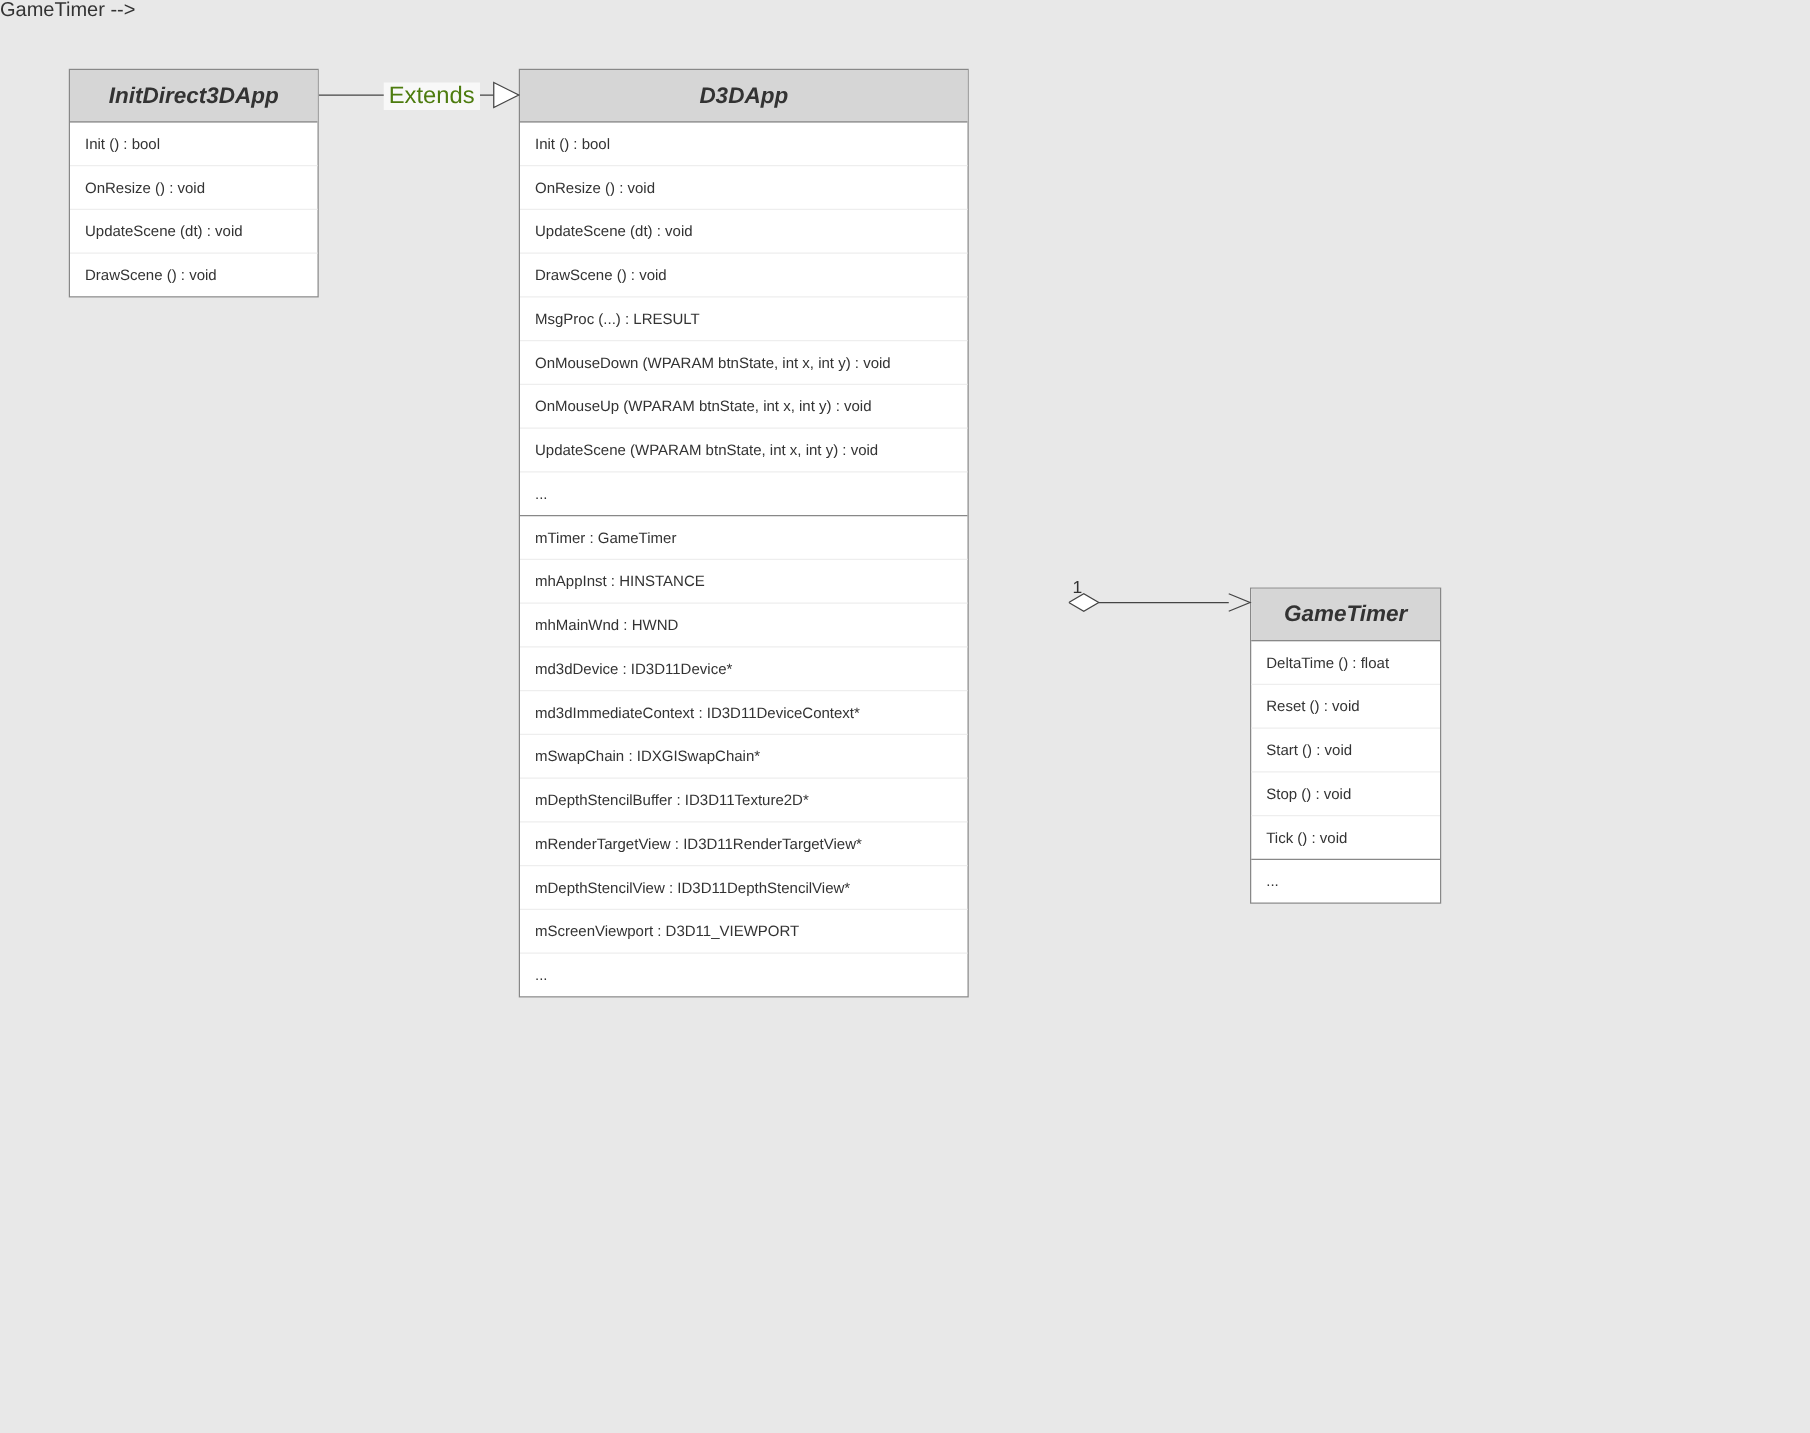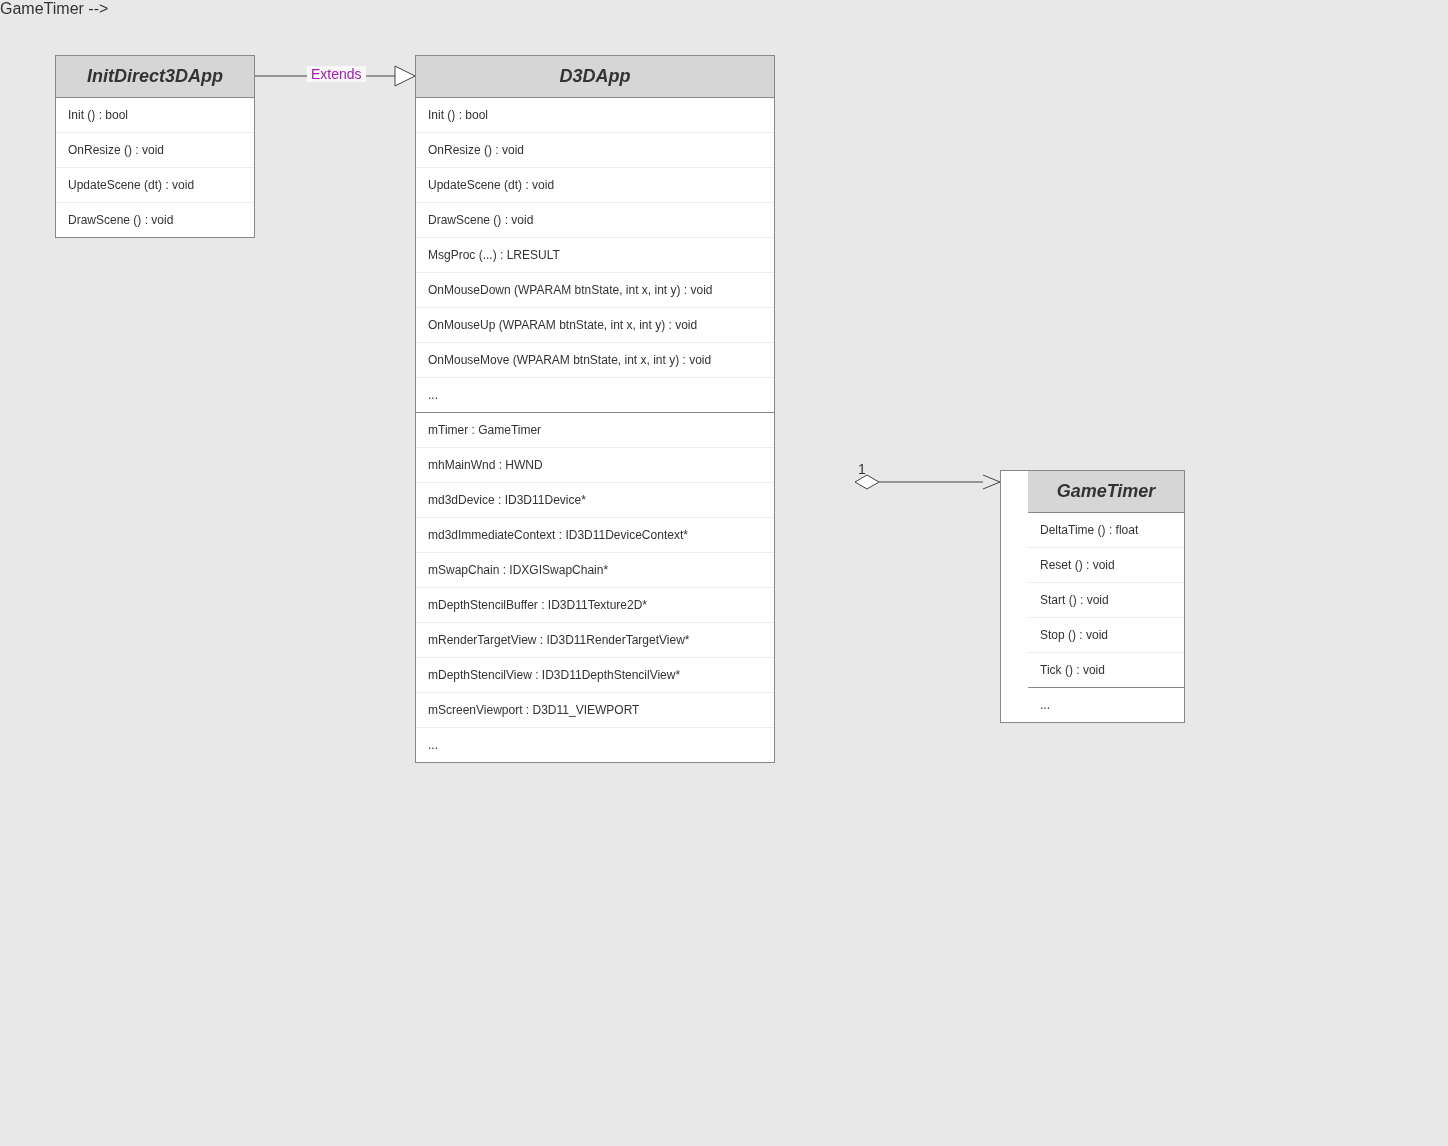--- a/index.html
+++ b/index.html
@@ -40,22 +40,22 @@
   }
   .row:last-child { border-bottom: none; }
   .connector {
     position: absolute;
     pointer-events: none;
   }
   .rel-label {
     position: absolute;
     background: #f8f8f8;
     padding: 0 4px;
-    font-size: 14px;
-    color: #a21caf;
+    font-size: 19px;
+    color: #4d7c0f;
   }
   .mult-label {
     position: absolute;
     font-size: 14px;
     color: #333;
   }
 </style>
 </head>
 <body>
 
@@ -76,39 +76,40 @@
 <div class="class-box" style="left:415px; top:55px; width:360px;">
   <div class="class-header">D3DApp</div>
   <div class="section">
     <div class="row">Init () : bool</div>
     <div class="row">OnResize () : void</div>
     <div class="row">UpdateScene (dt) : void</div>
     <div class="row">DrawScene () : void</div>
     <div class="row">MsgProc (...) : LRESULT</div>
     <div class="row">OnMouseDown (WPARAM btnState, int x, int y) : void</div>
     <div class="row">OnMouseUp (WPARAM btnState, int x, int y) : void</div>
-    <div class="row">OnMouseMove (WPARAM btnState, int x, int y) : void</div>
+    <div class="row">UpdateScene (WPARAM btnState, int x, int y) : void</div>
     <div class="row">...</div>
   </div>
   <div class="section">
     <div class="row">mTimer : GameTimer</div>
+    <div class="row">mhAppInst : HINSTANCE</div>
     <div class="row">mhMainWnd : HWND</div>
     <div class="row">md3dDevice : ID3D11Device*</div>
     <div class="row">md3dImmediateContext : ID3D11DeviceContext*</div>
     <div class="row">mSwapChain : IDXGISwapChain*</div>
     <div class="row">mDepthStencilBuffer : ID3D11Texture2D*</div>
     <div class="row">mRenderTargetView : ID3D11RenderTargetView*</div>
     <div class="row">mDepthStencilView : ID3D11DepthStencilView*</div>
     <div class="row">mScreenViewport : D3D11_VIEWPORT</div>
     <div class="row">...</div>
   </div>
 </div>
 
 
-<div class="class-box" style="left:1000px; top:470px; width:185px;padding-left:27px;">
+<div class="class-box" style="left:1000px; top:470px; width:153px;">
   <div class="class-header">GameTimer</div>
   <div class="section">
     <div class="row">DeltaTime () : float</div>
     <div class="row">Reset () : void</div>
     <div class="row">Start () : void</div>
     <div class="row">Stop () : void</div>
     <div class="row">Tick () : void</div>
   </div>
   <div class="section">
     <div class="row">...</div>

